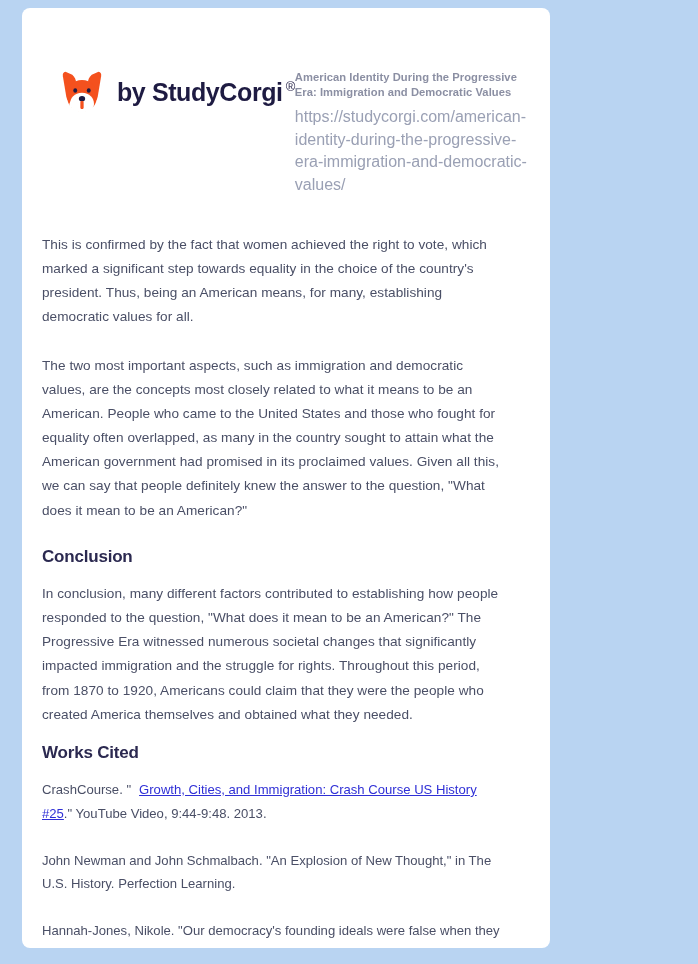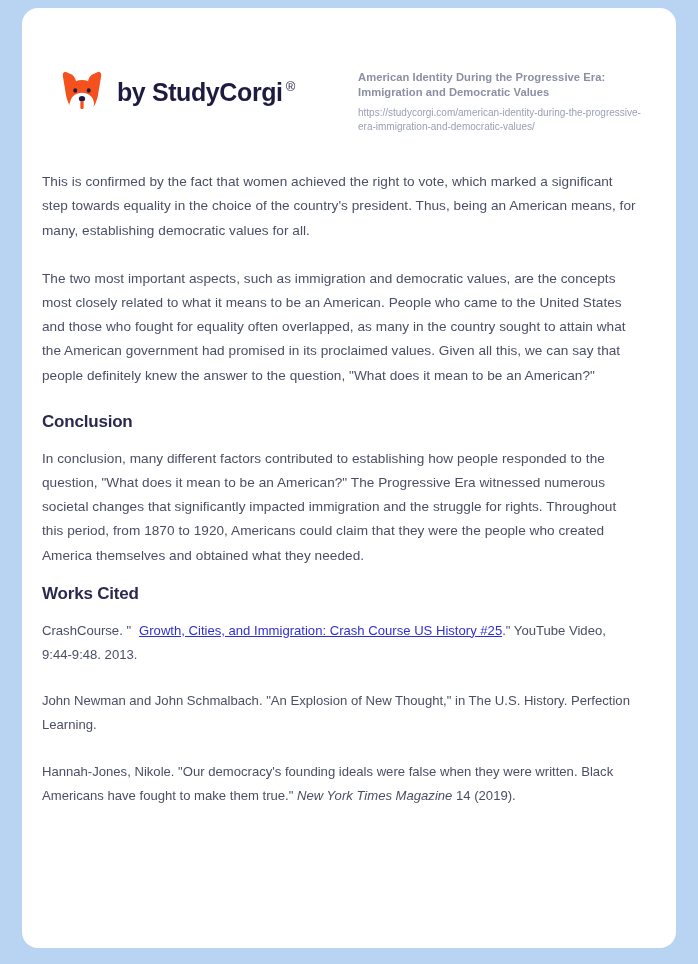--- a/index.html
+++ b/index.html
@@ -10,24 +10,24 @@
     width: 698px;
     height: 964px;
     background: #b9d4f2;
     font-family: "Liberation Sans", sans-serif;
     overflow: hidden;
   }
   .page-card {
     position: absolute;
     left: 22px;
     top: 8px;
-    width: 654px;
+    width: 528px;
     height: 940px;
     background: #ffffff;
-    border-radius: 16px;
+    border-radius: 8px;
     box-sizing: border-box;
     overflow: hidden;
   }
   .doc-header {
     display: flex;
     align-items: flex-start;
     justify-content: space-between;
     padding: 56px 22px 0 36px;
   }
   
@@ -66,21 +66,21 @@
   }
   .header-title {
     font-size: 11.2px;
     font-weight: 700;
     color: #8b8fa3;
     line-height: 1.38;
     letter-spacing: 0.05px;
   }
   .header-url {
     margin-top: 5px;
-    font-size: 10px;
+    font-size: 16px;
     font-weight: 400;
     color: #9aa0b4;
     line-height: 1.42;
     word-break: break-word;
   }
   
   .doc-body {
     padding: 36px 40px 0 20px;
   }
   p.para {

